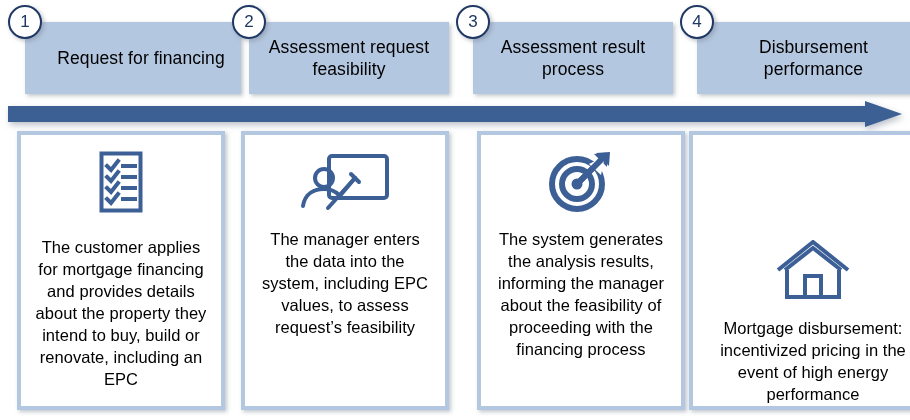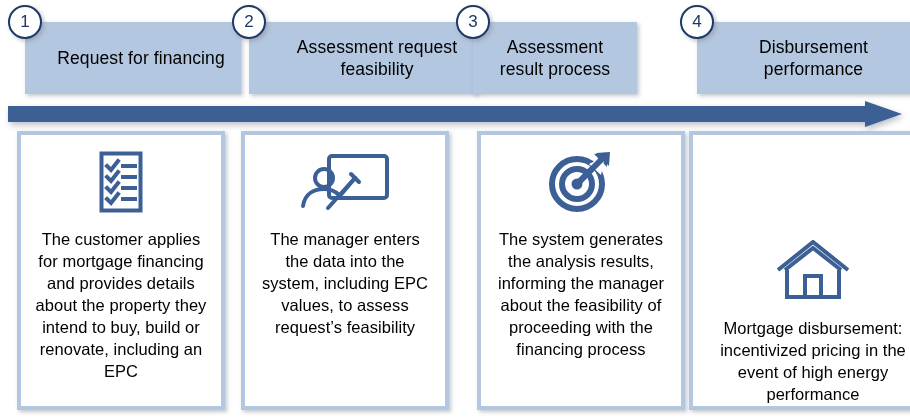--- a/index.html
+++ b/index.html
@@ -108,46 +108,46 @@
 
 <div id="stage">
 
   <div class="col-header" style="left:25px; width:200px;padding-left:16px;">
     <span class="col-header-label">Request for financing</span>
   </div>
   <div class="step-badge" style="left:8px;">
     <span class="step-badge-num">1</span>
   </div>
 
-  <div class="col-header" style="left:249px; width:200px;padding-left:28px;">
+  <div class="col-header" style="left:249px; width:200px;">
     <span class="col-header-label">Assessment request feasibility</span>
   </div>
   <div class="step-badge" style="left:232px;">
     <span class="step-badge-num">2</span>
   </div>
 
-  <div class="col-header" style="left:473px; width:164px;">
+  <div class="col-header" style="left:473px; width:200px;">
     <span class="col-header-label">Assessment result process</span>
   </div>
   <div class="step-badge" style="left:456px;">
     <span class="step-badge-num">3</span>
   </div>
 
   <div class="col-header" style="left:697px; width:233px;">
     <span class="col-header-label">Disbursement performance</span>
   </div>
   <div class="step-badge" style="left:680px;">
     <span class="step-badge-num">4</span>
   </div>
 
   <svg class="process-arrow" viewBox="0 0 894 26" preserveAspectRatio="none">
     <polygon points="0,5 857,5 857,0 894,13 857,26 857,21 0,21" fill="#3c5f94"></polygon>
   </svg>
 
-  <div class="card" style="left:17px; width:208px;">
+  <div class="card" style="left:17px; width:208px;gap:8px;">
     <div class="card-icon">
       <svg width="56" height="62" viewBox="0 0 56 62" fill="none">
         <rect x="8.5" y="2.5" width="39" height="57" stroke="#3c6096" stroke-width="4"></rect>
         <g stroke="#3c6096" stroke-width="4" stroke-linecap="square" fill="none">
           <polyline points="14,15 18,19 25,10"></polyline>
           <polyline points="14,26 18,30 25,21"></polyline>
           <polyline points="14,37 18,41 25,32"></polyline>
           <polyline points="14,48 18,52 25,43"></polyline>
           <line x1="30" y1="15" x2="42" y2="15"></line>
           <line x1="30" y1="26" x2="42" y2="26"></line>

